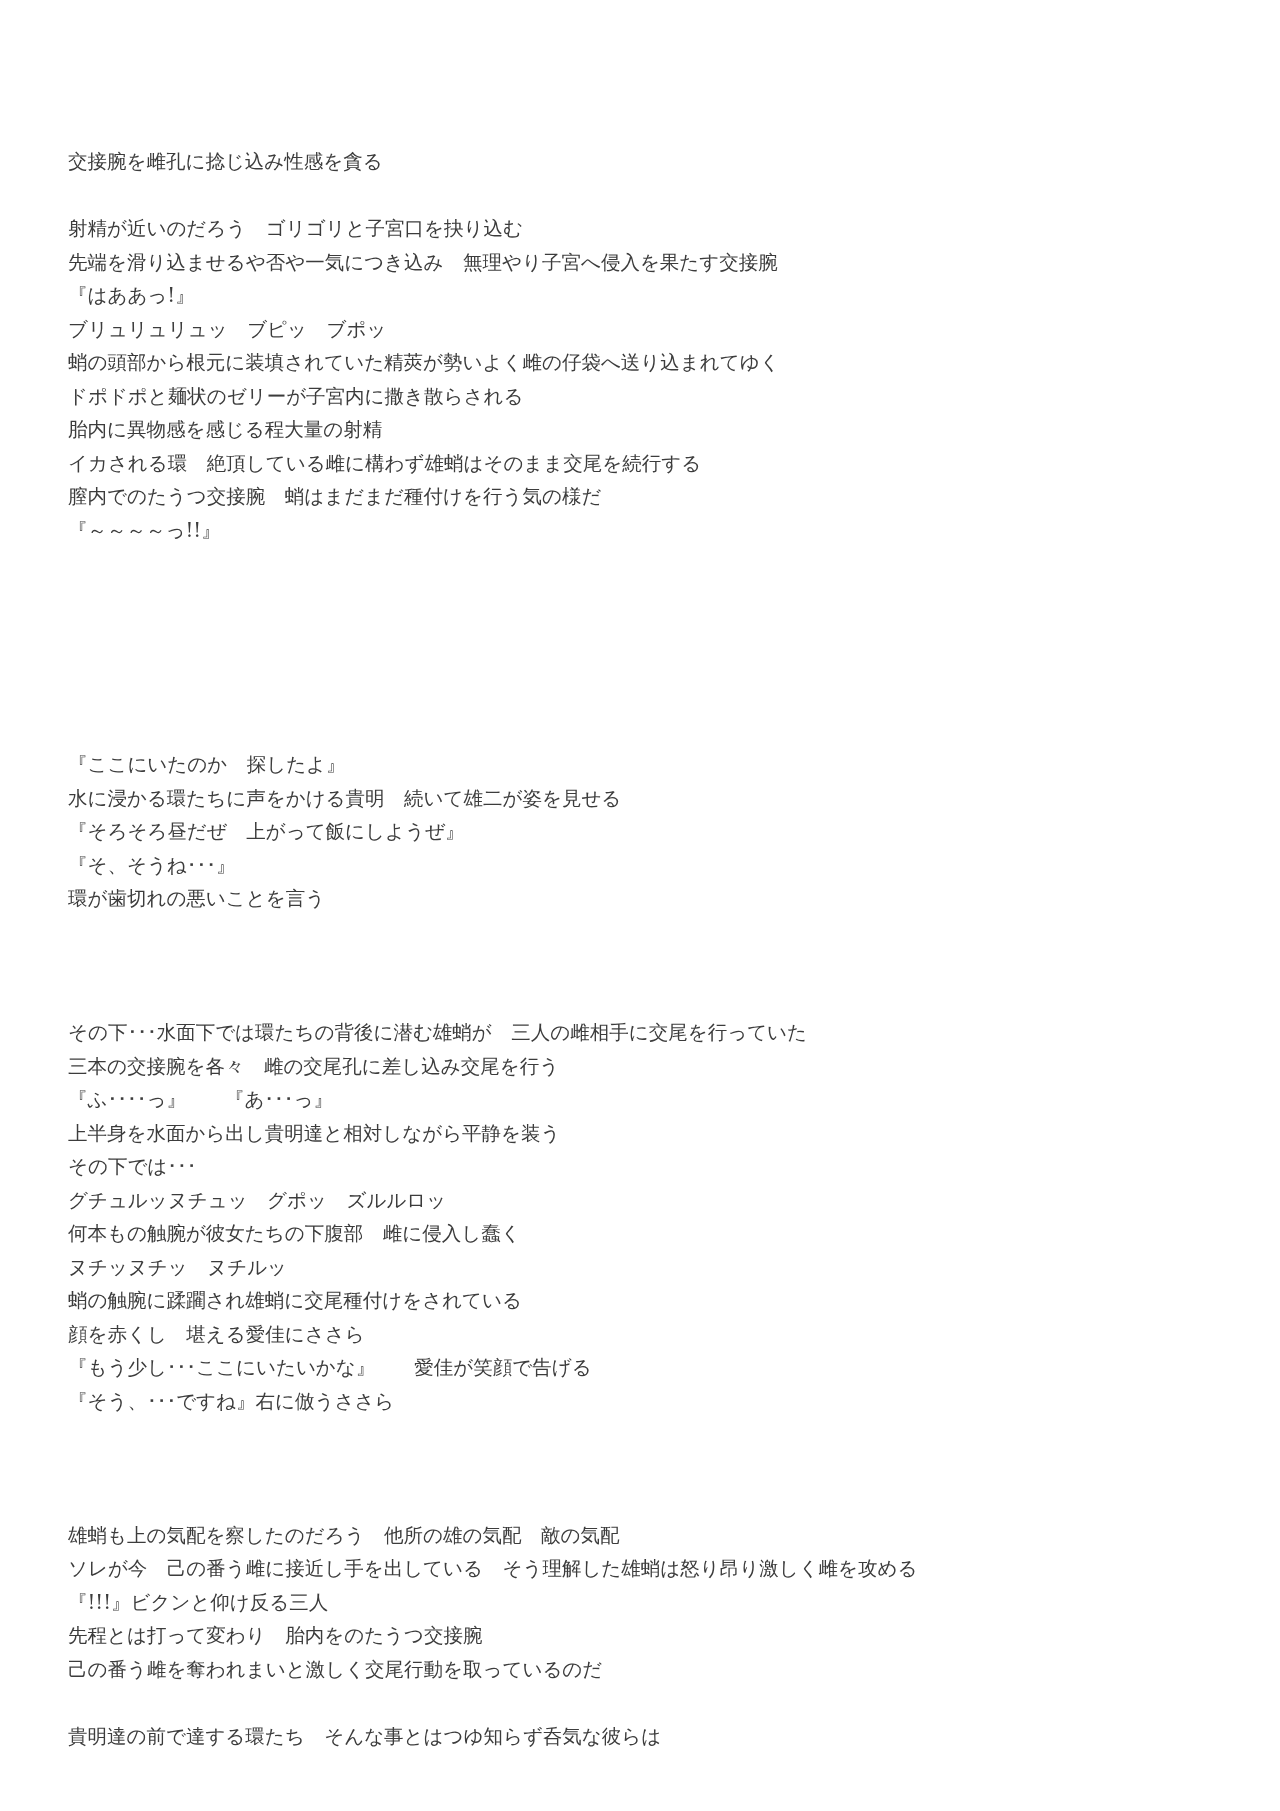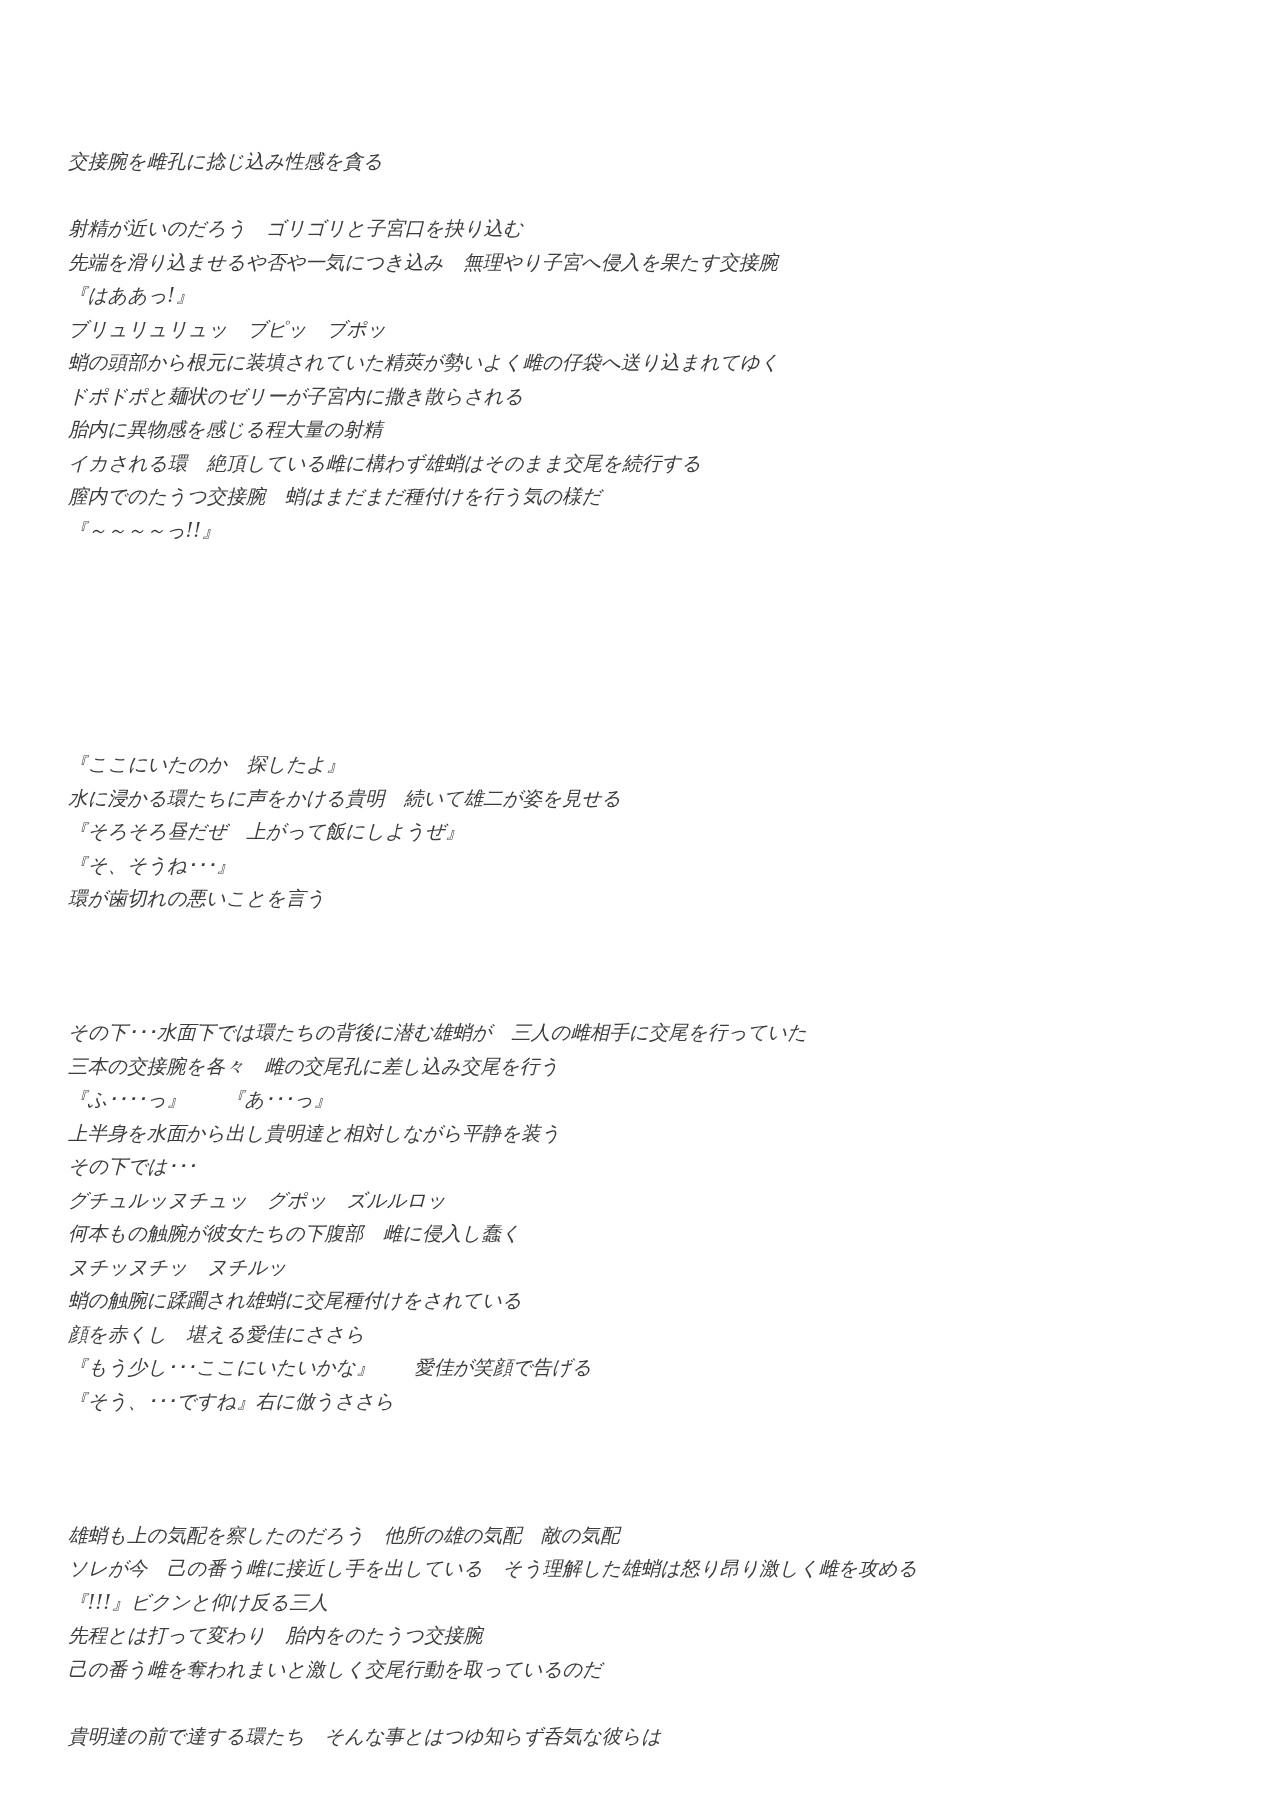--- a/index.html
+++ b/index.html
@@ -7,21 +7,20 @@
     padding: 0;
     background: #ffffff;
   }
   .page {
     position: relative;
     width: 1280px;
     height: 1811px;
     background: #ffffff;
     overflow: hidden;
     font-family: "DejaVu Serif", "Liberation Serif", serif;
-    font-style: italic;
   }
   .text-body {
     position: absolute;
     left: 68px;
     top: 145px;
     color: #3c3c3c;
     font-size: 19.5px;
     line-height: 33.5px;
     letter-spacing: 0px;
     white-space: pre;

